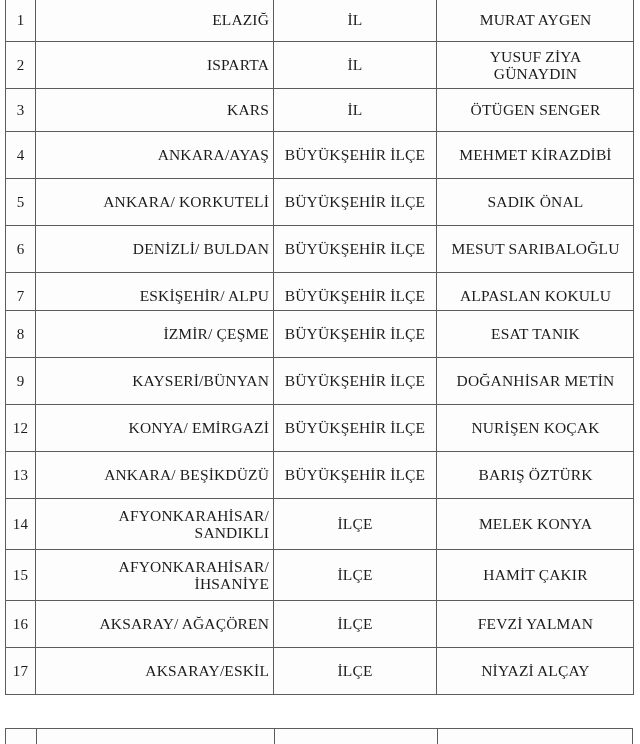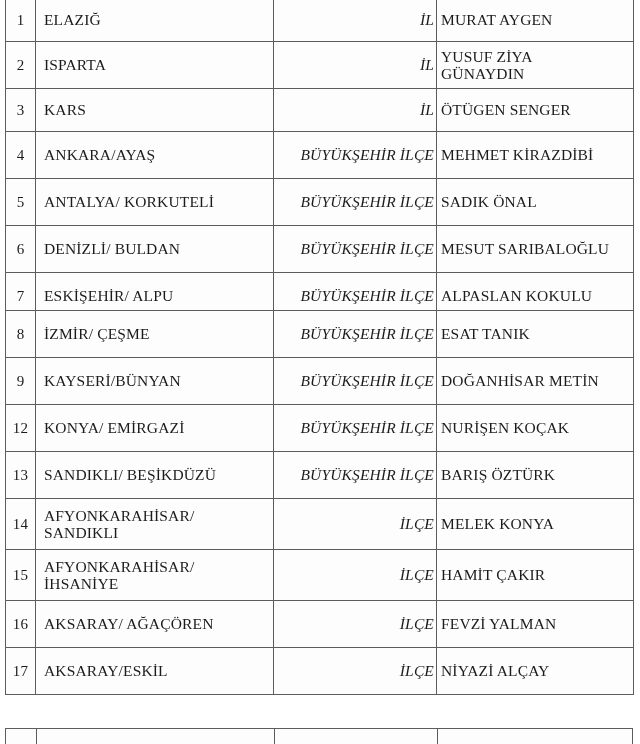--- a/index.html
+++ b/index.html
@@ -49,32 +49,31 @@
   col.c-name { width: 238px; }
   col.c-type { width: 163px; }
   col.c-per  { width: 197px; }
 
   td.no {
     text-align: center;
     font-size: 15px;
     padding: 2px 1px;
   }
   td.name {
-    text-align: left;
+    text-align: right;
     padding-left: 8px;
     padding-right: 4px;
   }
   td.type {
-    text-align: right;
+    text-align: center;
     padding-left: 2px;
     padding-right: 2px;
-    font-style: italic;
   }
   td.person {
-    text-align: left;
+    text-align: center;
     padding-left: 4px;
     padding-right: 3px;
   }
 
   
   .r-s td { height: 38px; }
   .r-m td { height: 42px; }
   .r-t td { height: 46px; }
 
   .two-line { white-space: pre-line; line-height: 1.08; margin-top: 20px; }
@@ -135,21 +134,21 @@
         <td class="person">ÖTÜGEN SENGER</td>
       </tr>
       <tr class="r-m">
         <td class="no">4</td>
         <td class="name">ANKARA/AYAŞ</td>
         <td class="type">BÜYÜKŞEHİR İLÇE</td>
         <td class="person">MEHMET KİRAZDİBİ</td>
       </tr>
       <tr class="r-m">
         <td class="no">5</td>
-        <td class="name">ANTALYA/ KORKUTELİ</td>
+        <td class="name">ANKARA/ KORKUTELİ</td>
         <td class="type">BÜYÜKŞEHİR İLÇE</td>
         <td class="person">SADIK ÖNAL</td>
       </tr>
       <tr class="r-m">
         <td class="no">6</td>
         <td class="name">DENİZLİ/ BULDAN</td>
         <td class="type">BÜYÜKŞEHİR İLÇE</td>
         <td class="person">MESUT SARIBALOĞLU</td>
       </tr>
       <tr class="r-m">
@@ -182,21 +181,21 @@
         <td class="person">DOĞANHİSAR METİN</td>
       </tr>
       <tr class="r-m">
         <td class="no">12</td>
         <td class="name">KONYA/ EMİRGAZİ</td>
         <td class="type">BÜYÜKŞEHİR İLÇE</td>
         <td class="person">NURİŞEN KOÇAK</td>
       </tr>
       <tr class="r-m">
         <td class="no">13</td>
-        <td class="name">SANDIKLI/ BEŞİKDÜZÜ</td>
+        <td class="name">ANKARA/ BEŞİKDÜZÜ</td>
         <td class="type">BÜYÜKŞEHİR İLÇE</td>
         <td class="person">BARIŞ ÖZTÜRK</td>
       </tr>
       <tr class="r-t">
         <td class="no">14</td>
         <td class="name two-line">AFYONKARAHİSAR/
 SANDIKLI</td>
         <td class="type">İLÇE</td>
         <td class="person">MELEK KONYA</td>
       </tr>

